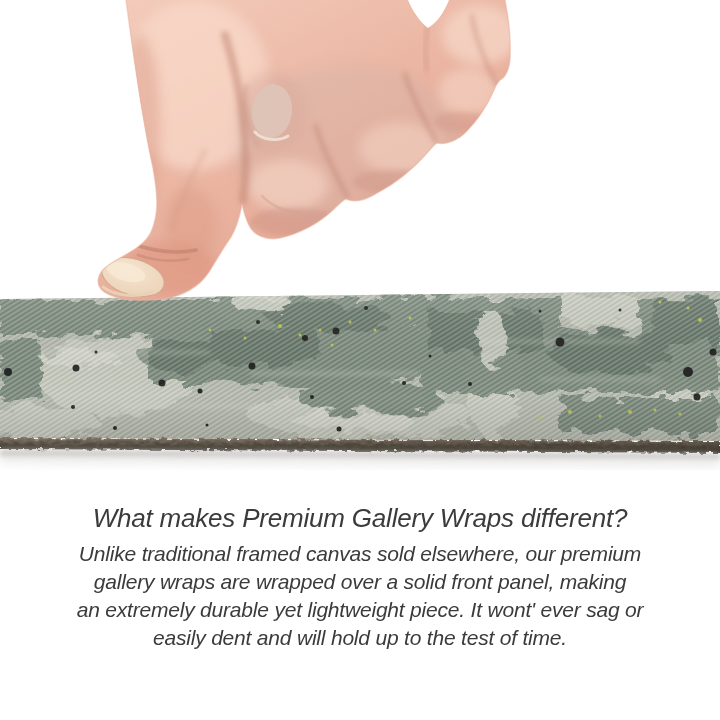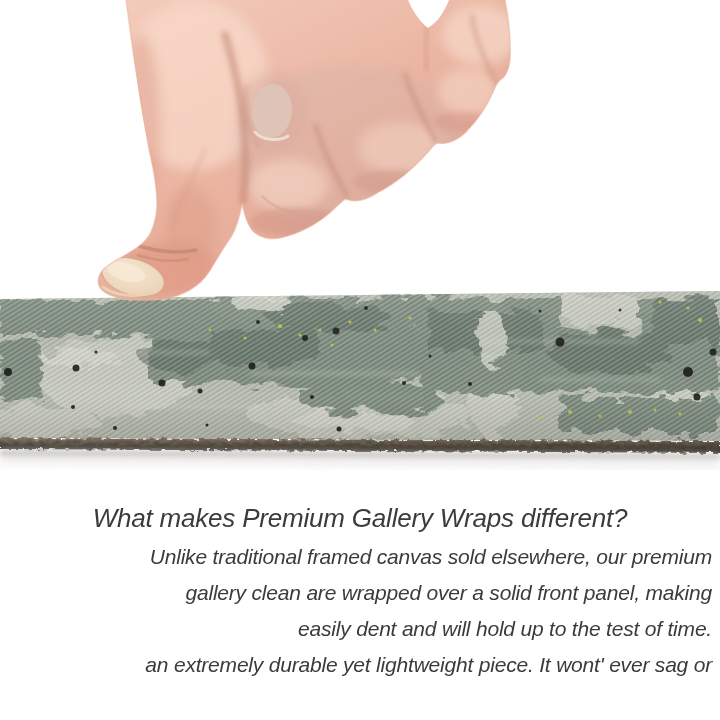--- a/index.html
+++ b/index.html
@@ -3,21 +3,21 @@
 <meta charset="utf-8">
 <style>
   html,body{margin:0;padding:0;background:#ffffff;}
   .stage{position:relative;width:720px;height:720px;background:#ffffff;overflow:hidden;
          font-family:"Liberation Sans", sans-serif;}
   .photo{position:absolute;left:0;top:0;display:block;}
   .copy{position:absolute;left:0;top:501px;width:720px;text-align:center;
         color:#3b3b3b;font-style:italic;}
   .copy .headline{font-size:26px;line-height:34px;font-weight:normal;margin:0 0 5px 0;
         letter-spacing:-0.2px;}
-  .copy p{font-size:21px;line-height:28px;margin:8px;letter-spacing:-0.2px;white-space:nowrap;text-align:right;}
+  .copy p{font-size:21px;line-height:28px;margin:0;letter-spacing:-0.2px;white-space:nowrap;}
 </style>
 </head>
 <body>
 
 <div class="stage">
 
   <svg class="photo" width="720" height="470" viewBox="0 0 720 470">
     <defs>
       <linearGradient id="skinBase" x1="0" y1="0" x2="0.7" y2="1">
         <stop offset="0" stop-color="#f4cdbc"></stop>
@@ -251,18 +251,18 @@
                C355,203 366,200 377,193 C395,184 414,168 428,152
                C432,147 435,144 437,143 C447,145 458,140 466,132
                C478,120 488,104 494,90 C496,85 498,82 500,80
                C505,78 509,70 510,60 C511,42 509,20 505,0"></path>
     </g>
   </svg>
 
   <div class="copy">
     <h1 class="headline">What makes Premium Gallery Wraps different?</h1>
     <p>Unlike traditional framed canvas sold elsewhere, our premium</p>
-    <p>gallery clean are wrapped over a solid front panel, making</p>
+    <p>gallery wraps are wrapped over a solid front panel, making</p>
+    <p>an extremely durable yet lightweight piece. It wont' ever sag or</p>
     <p>easily dent and will hold up to the test of time.</p>
-    <p>an extremely durable yet lightweight piece. It wont' ever sag or</p>
   </div>
 
 </div>
 
 </body></html>

